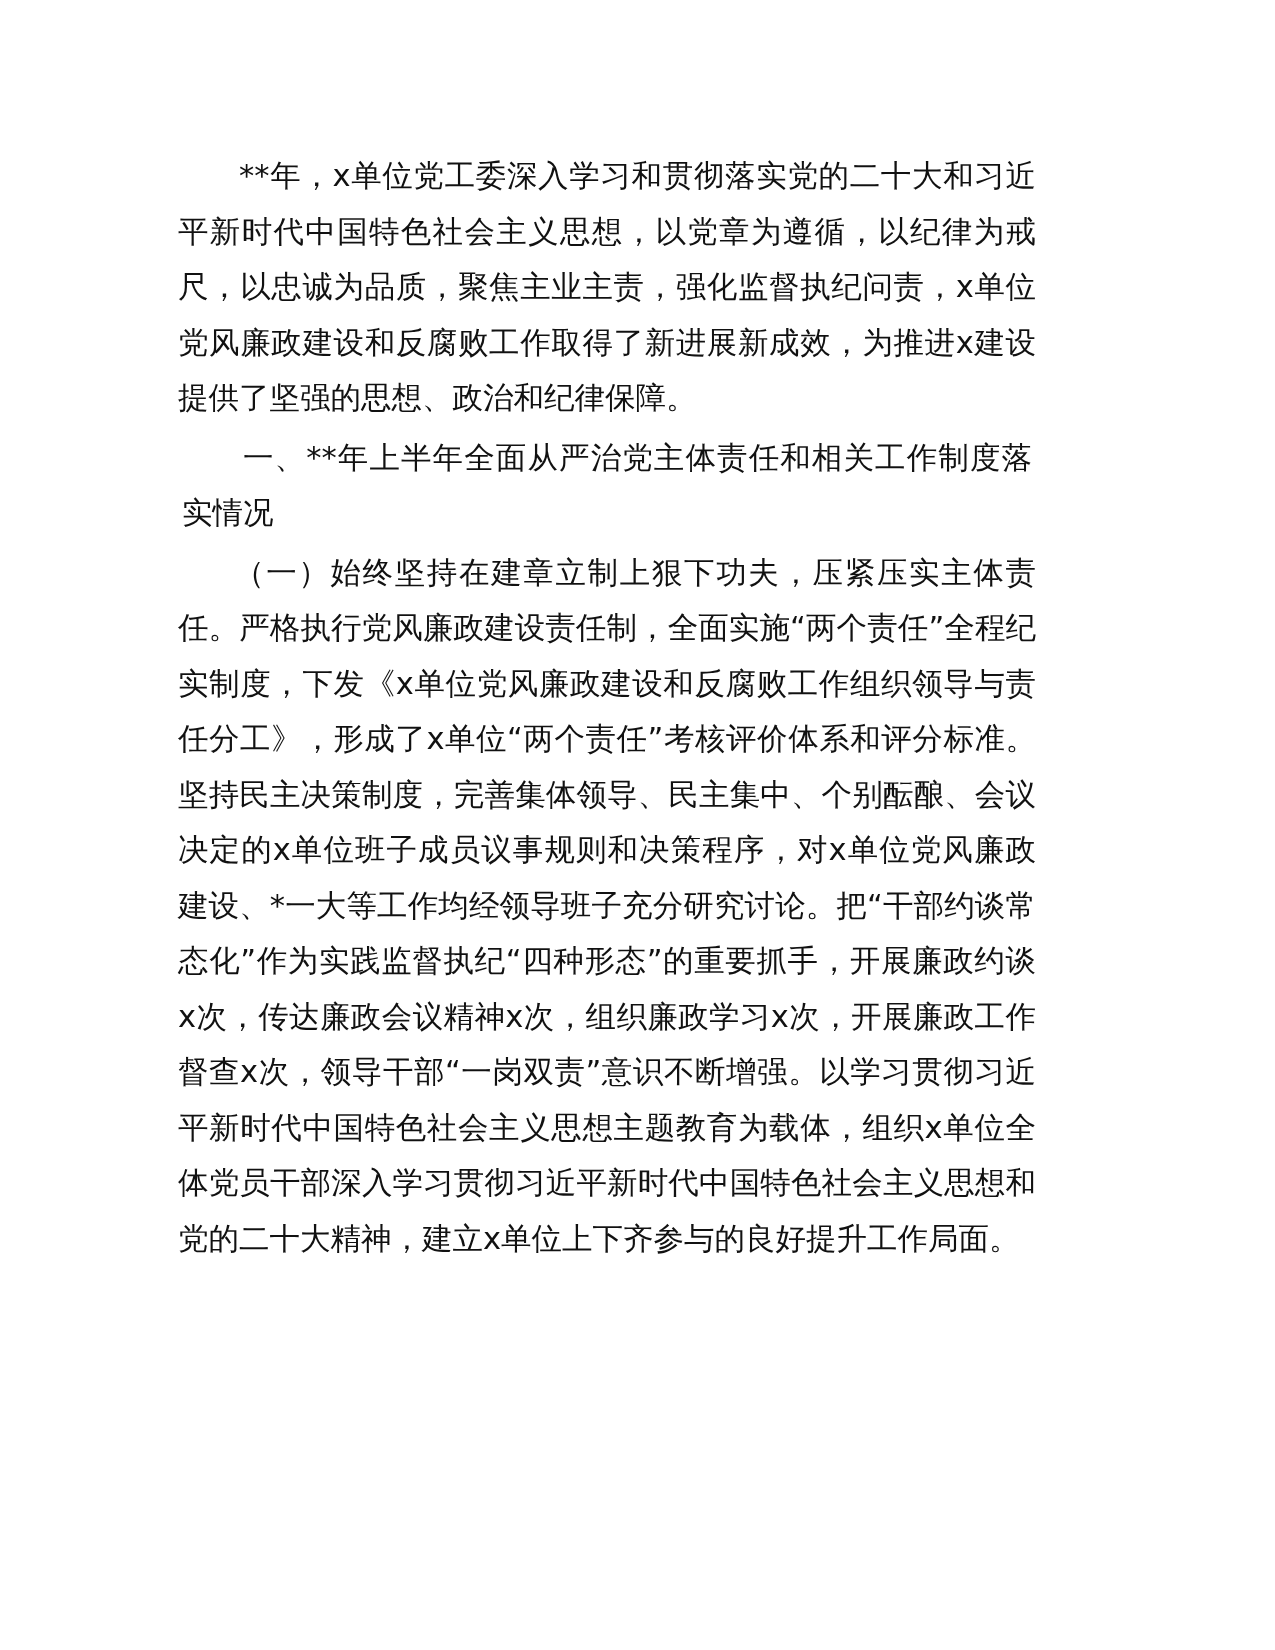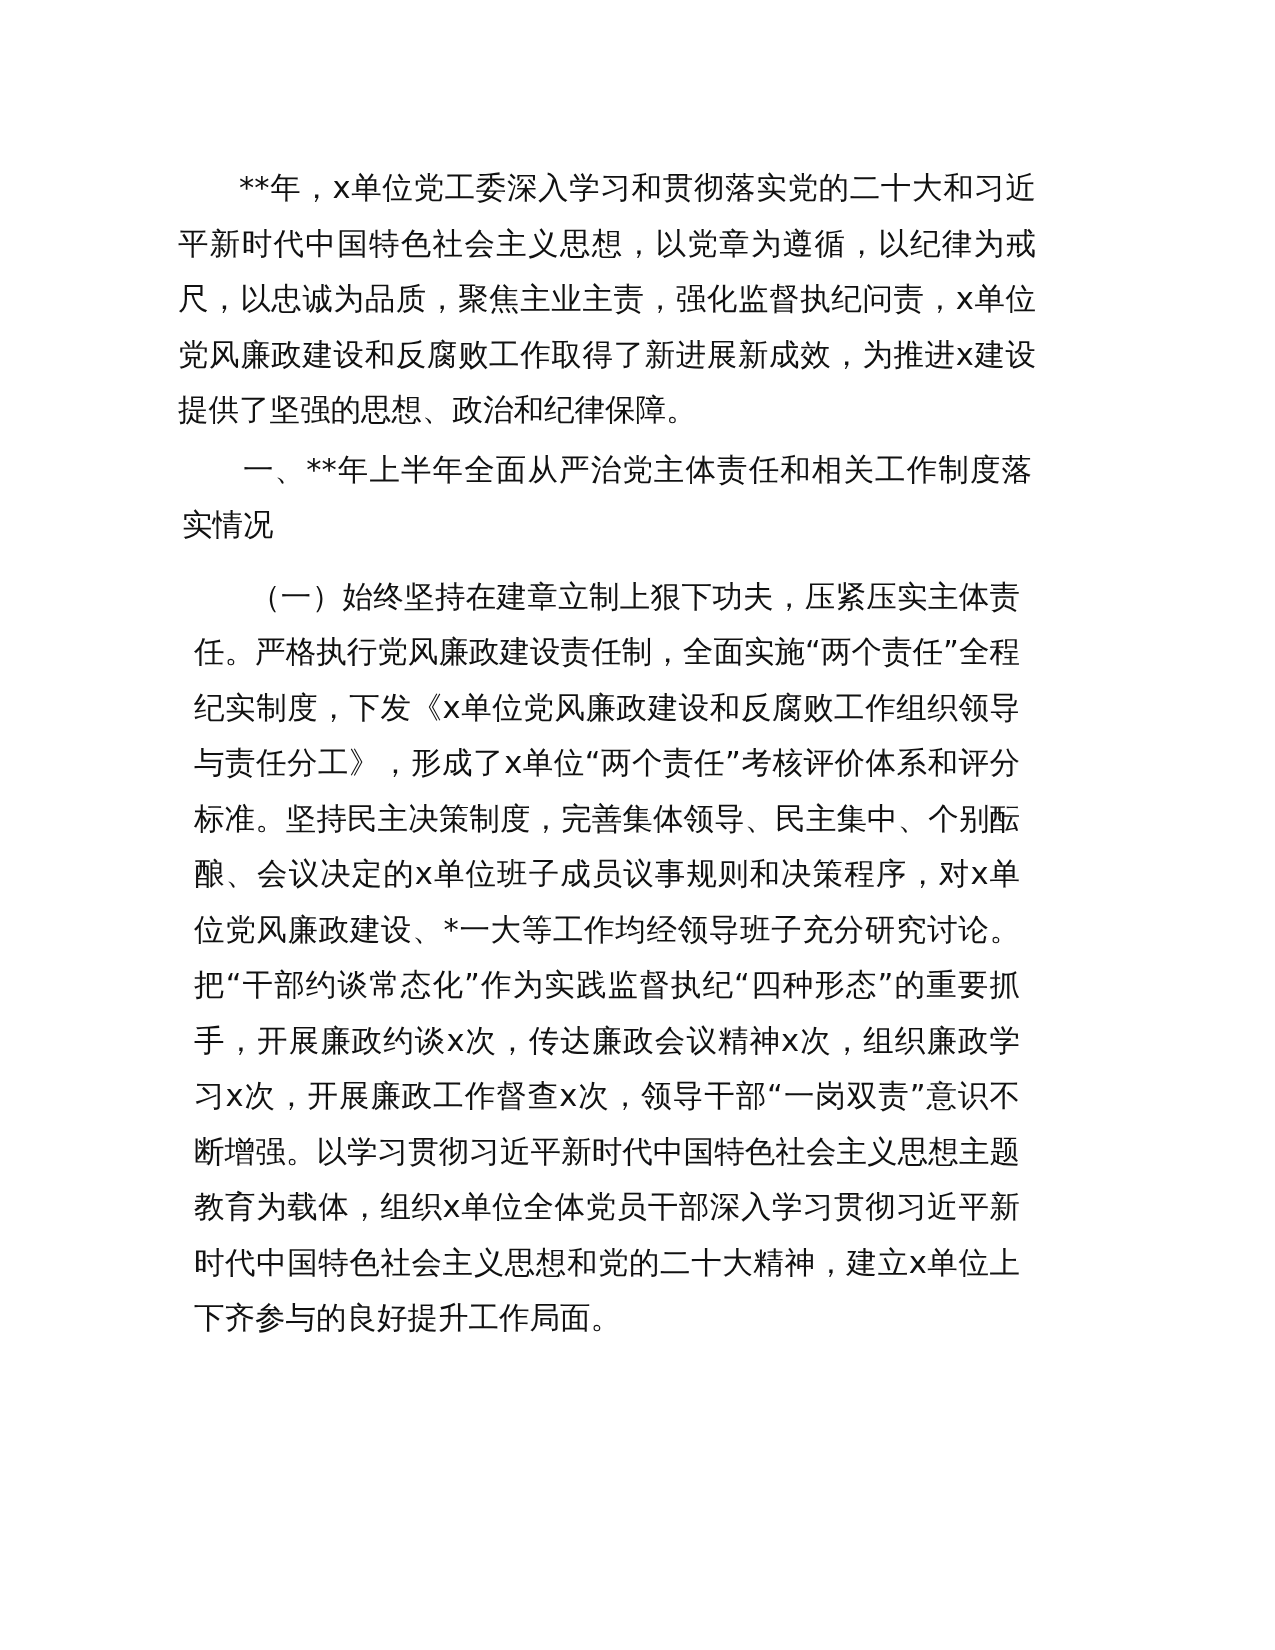--- a/index.html
+++ b/index.html
@@ -1,31 +1,31 @@
 <!DOCTYPE html>
 <html><head>
 <meta charset="utf-8">
 <style>
   html, body { margin: 0; padding: 0; background: #ffffff; }
   body { width: 1275px; height: 1650px; position: relative; overflow: hidden; }
   .page {
     position: absolute;
     left: 178px;
-    top: 160px;
+    top: 148px;
     width: 858px;
     font-family: "DejaVu Sans", "Liberation Sans", sans-serif;
     font-size: 30.5px;
     line-height: 55.5px;
     color: #111111;
     text-align: justify;
     text-justify: inter-character;
   }
   .para { margin: 0; text-indent: 61px; }
   .heading { margin: 4px; text-indent: 61px; }
-  .subheading { margin: 16px; text-indent: 56px; }
+  .subheading { margin: 0; text-indent: 56px; }
 </style>
 </head>
 <body>
 
 <div class="page">
   <p class="para">**年，x单位党工委深入学习和贯彻落实党的二十大和习近平新时代中国特色社会主义思想，以党章为遵循，以纪律为戒尺，以忠诚为品质，聚焦主业主责，强化监督执纪问责，x单位党风廉政建设和反腐败工作取得了新进展新成效，为推进x建设提供了坚强的思想、政治和纪律保障。</p>
   <p class="heading">一、**年上半年全面从严治党主体责任和相关工作制度落实情况</p>
   <p class="subheading">（一）始终坚持在建章立制上狠下功夫，压紧压实主体责任。严格执行党风廉政建设责任制，全面实施“两个责任”全程纪实制度，下发《x单位党风廉政建设和反腐败工作组织领导与责任分工》，形成了x单位“两个责任”考核评价体系和评分标准。坚持民主决策制度，完善集体领导、民主集中、个别酝酿、会议决定的x单位班子成员议事规则和决策程序，对x单位党风廉政建设、*一大等工作均经领导班子充分研究讨论。把“干部约谈常态化”作为实践监督执纪“四种形态”的重要抓手，开展廉政约谈x次，传达廉政会议精神x次，组织廉政学习x次，开展廉政工作督查x次，领导干部“一岗双责”意识不断增强。以学习贯彻习近平新时代中国特色社会主义思想主题教育为载体，组织x单位全体党员干部深入学习贯彻习近平新时代中国特色社会主义思想和党的二十大精神，建立x单位上下齐参与的良好提升工作局面。</p>
 </div>
 

